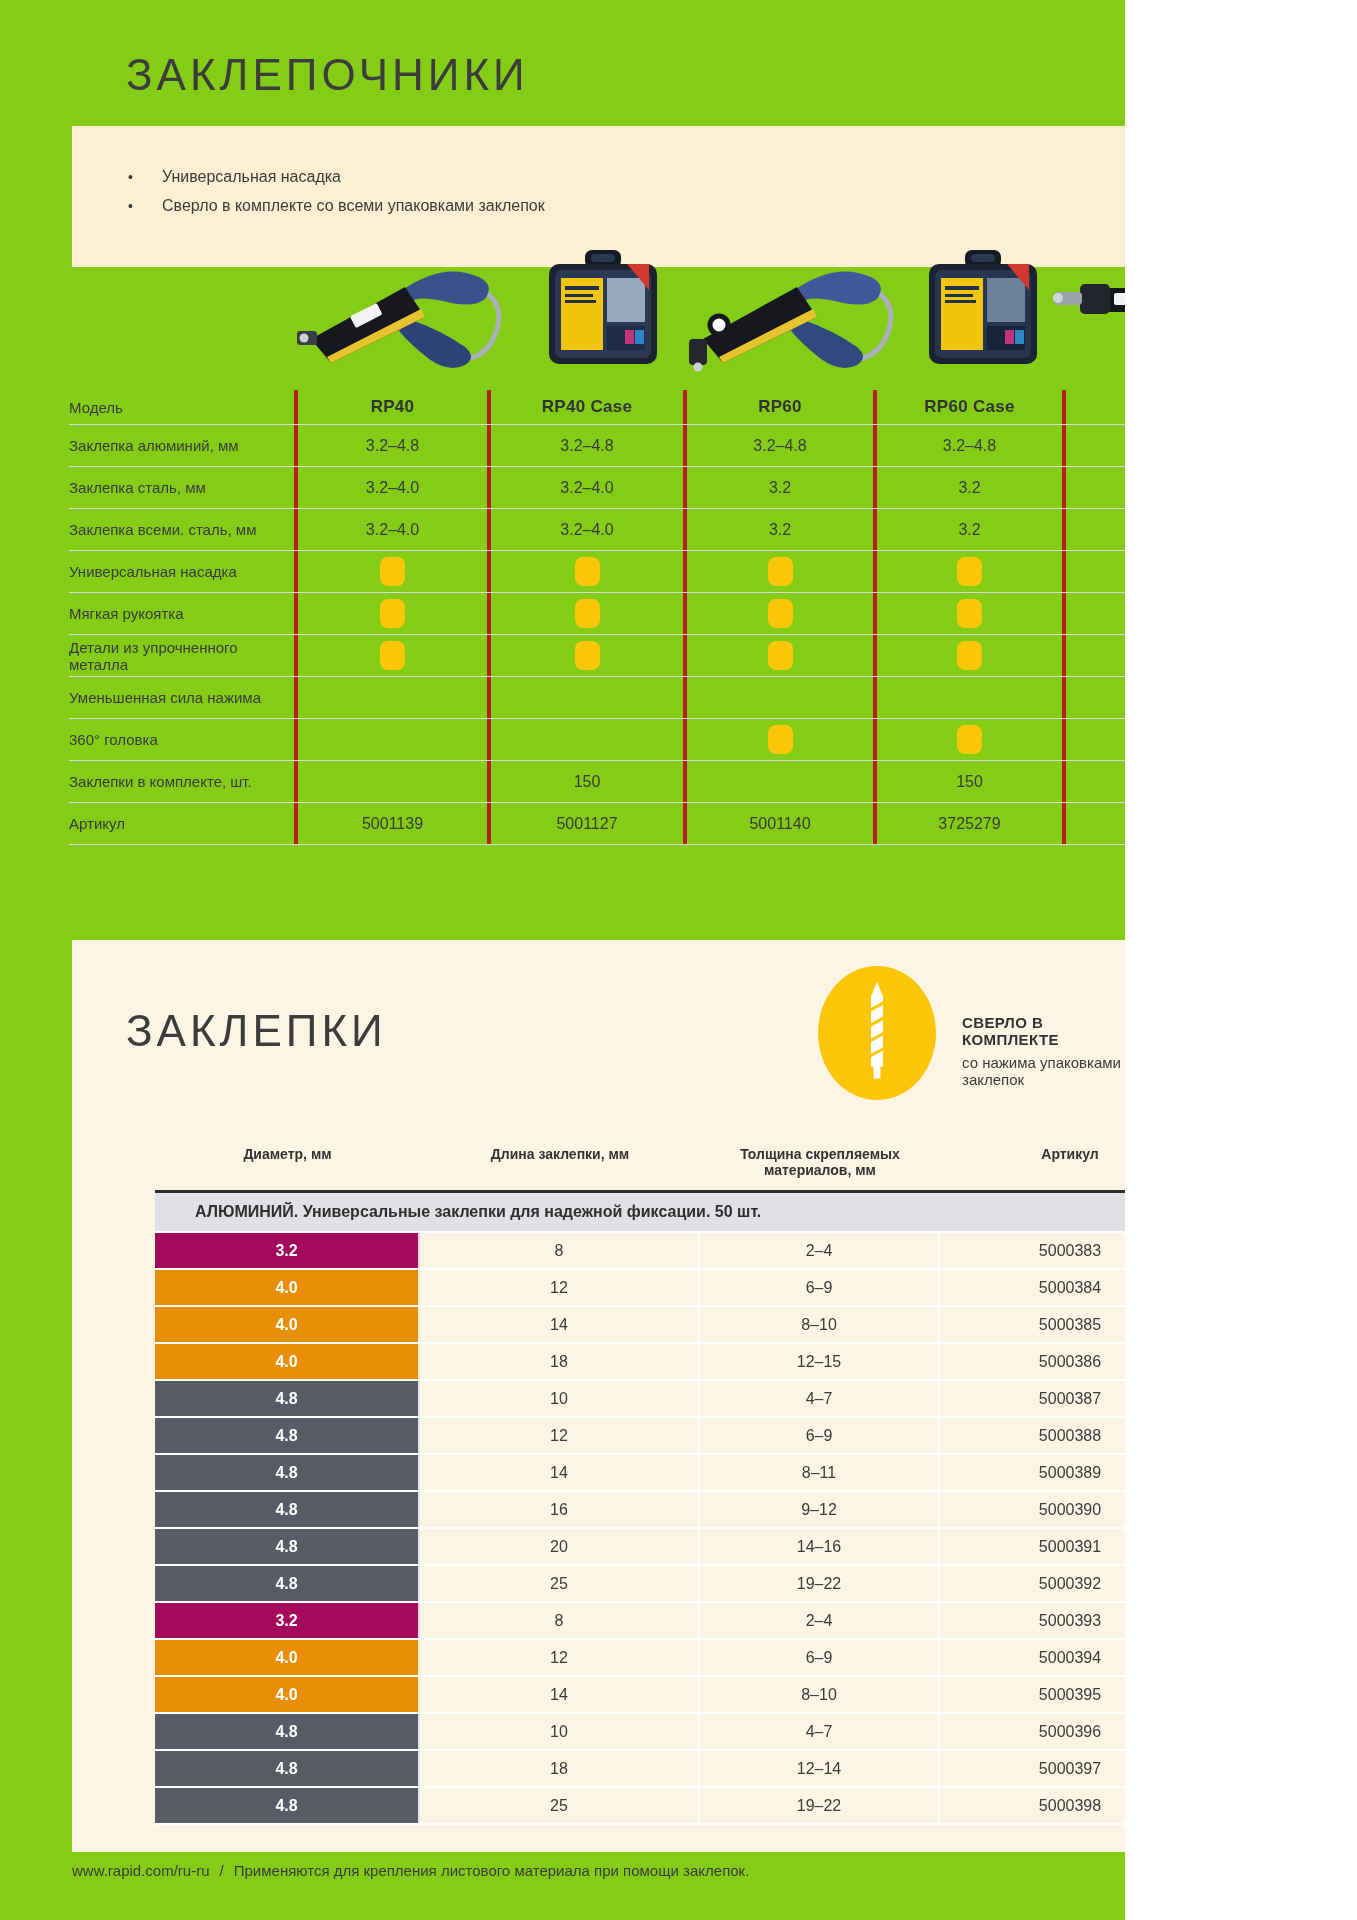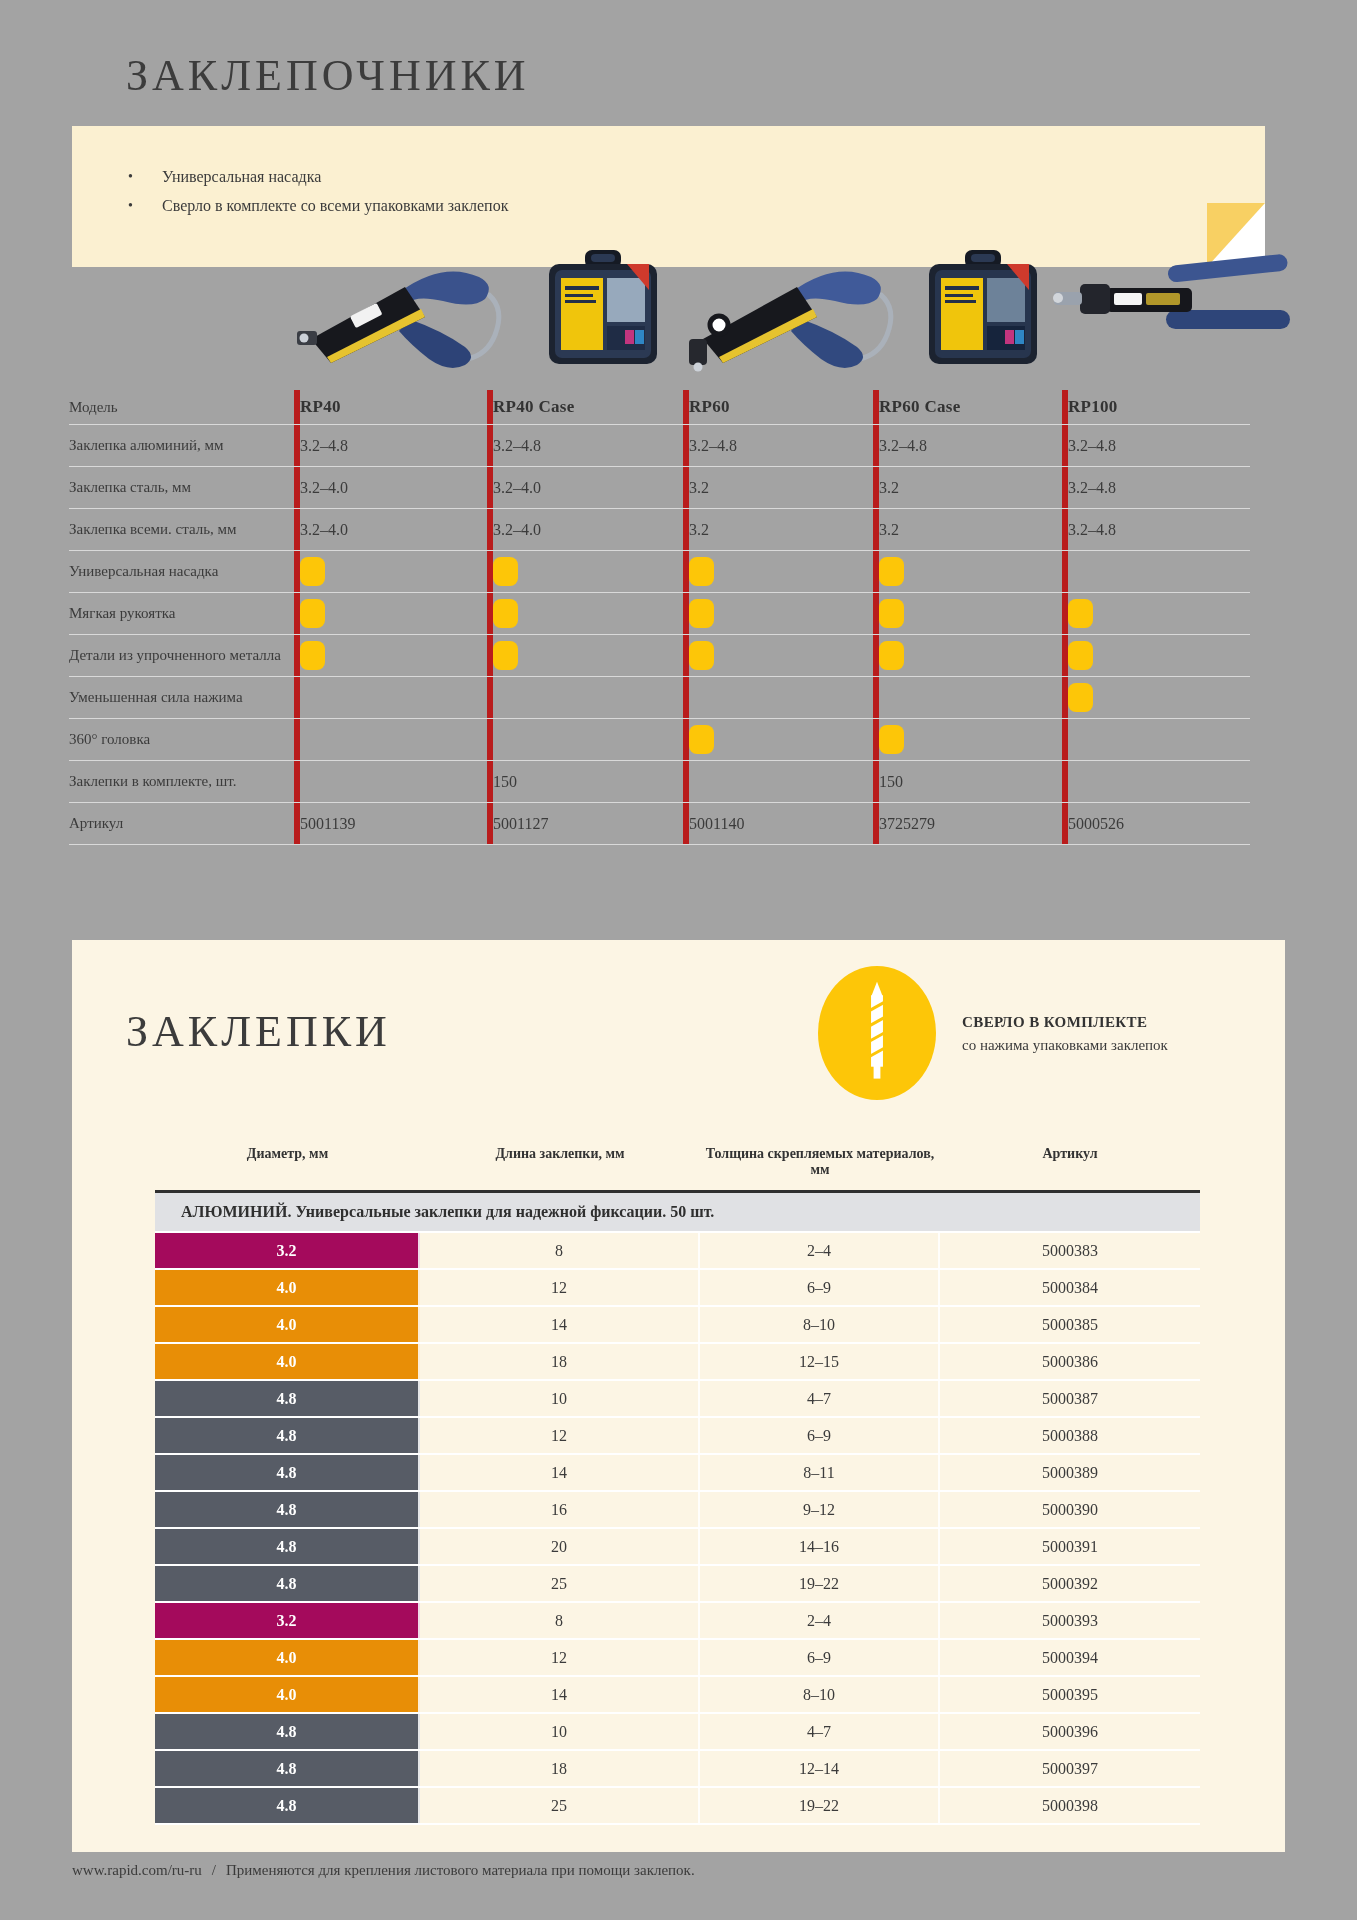--- a/index.html
+++ b/index.html
@@ -1,20 +1,20 @@
 <!DOCTYPE html>
 <html style="--color-check_square: #FDC608; --color-banner_bg: #FBF0D1; --color-banner_fold: #F8D063; --color-panel_bg: #FCF5E4; --color-section_bar_bg: #E0E1E4; --color-diameter_3_2: #A40A5C; --color-diameter_4_0: #E88E06; --color-diameter_4_8: #575C66;"><head>
 <meta charset="utf-8">
 <style>
   html,body{margin:0;padding:0;background:#ffffff;}
   .page{
     position:relative;
-    width:1357px;height:1920px;
-    background:#a3a3a3;
-    font-family:Liberation Serif, serif;
+    width:1125px;height:1920px;
+    background:#84cc16;
+    font-family:Liberation Sans, sans-serif;
     color:#3b3b3b;
     overflow:hidden;
   }
   
   .big-title{
     position:absolute;
     font-size:44px;font-weight:300;letter-spacing:4px;
     color:#3c3c3c;white-space:nowrap;
   }
   #title-riveters{left:126px;top:50px;}
@@ -42,23 +42,23 @@
   .t1-row{
     display:grid;
     grid-template-columns:225px 193px 196px 190px 189px 188px;
     align-items:center;
     border-bottom:1px solid #d9d9d9;
     min-height:41px;
   }
   .t1-row.t1-model{min-height:34px;}
   .t1-label{padding-left:0;font-size:15px;color:#3b3b3b;}
   .t1-cell{
-    display:flex;align-items:center;
+    display:flex;justify-content:center;align-items:center;
     font-size:16px;height:100%;min-height:41px;
-    border-left:6px solid #b91c1c;
+    border-left:4px solid #b91c1c;
   }
   .t1-model .t1-cell{min-height:34px;}
   .model-name{font-weight:bold;font-size:17px;letter-spacing:.3px;color:#333;}
   .check{
     display:inline-block;width:25px;height:29px;border-radius:8px;
     background:var(--color-check_square,#FDC608);
   }
   
   .panel{
     position:absolute;left:72px;top:940px;width:1213px;height:912px;
@@ -79,21 +79,21 @@
     display:grid;grid-template-columns:265px 280px 240px 260px;
     border-bottom:3px solid #2f2f2f;
   }
   .t2-hcell{
     text-align:center;font-size:14px;font-weight:bold;color:#333;
     padding-bottom:12px;
   }
   .t2-secbar{
     height:38px;line-height:38px;
     background:var(--color-section_bar_bg,#E0E1E4);
-    padding-left:26px;font-size:16px;font-weight:bold;color:#2f2f2f;
+    padding-left:40px;font-size:16px;font-weight:bold;color:#2f2f2f;
     border-bottom:2px solid #ffffff;
   }
   .t2-row{
     display:grid;grid-template-columns:265px 280px 240px 260px;
     height:35px;border-bottom:2px solid #ffffff;
   }
   .t2-cell{
     display:flex;align-items:center;justify-content:center;
     font-size:16px;color:#3b3b3b;
     border-right:2px solid rgba(255,255,255,.85);

